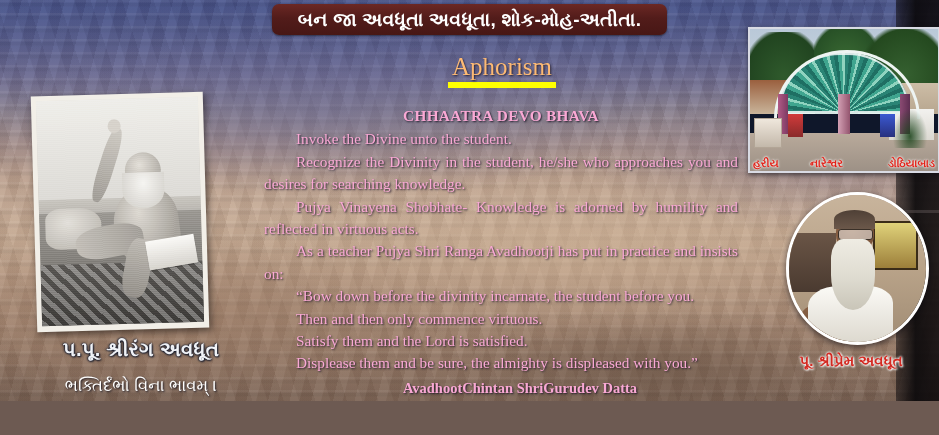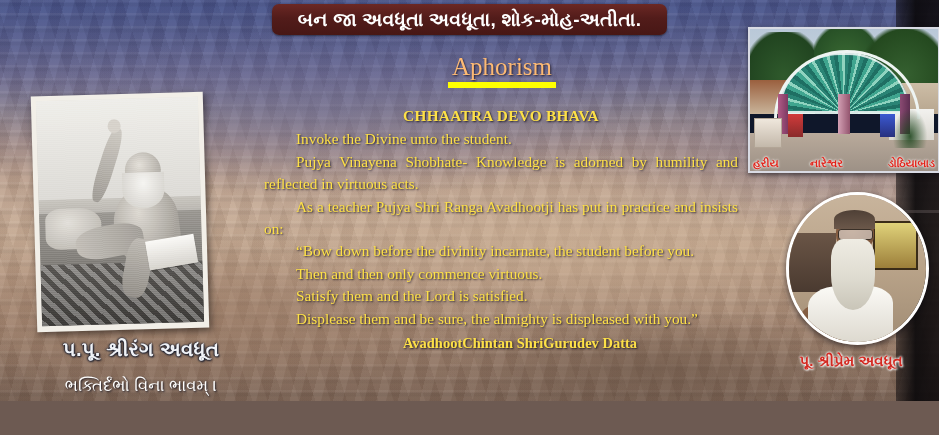--- a/index.html
+++ b/index.html
@@ -98,21 +98,21 @@
     text-shadow:1px 1px 2px rgba(25,20,40,.85);
     font-family:"Liberation Serif",serif;
   }
   .aphorism-underline{
     margin:2px auto 0;width:108px;height:6px;background:#ffff00;
   }
 
   
   .content{
     position:absolute;left:264px;top:105px;width:474px;
-    color:#fde047;font-size:15.3px;line-height:1.465;
+    color:#f9a8d4;font-size:15.3px;line-height:1.465;
     text-shadow:1px 1px 2px rgba(22,18,34,.9);
     font-family:"Liberation Serif",serif;
   }
   .content .title{
     text-align:center;font-weight:bold;letter-spacing:.3px;margin-bottom:1px;
   }
   .content p{margin:0;text-indent:32px;text-align:justify;}
   .signature{
     margin-top:3px;text-align:center;font-weight:bold;font-size:14.5px;
     padding-left:38px;
@@ -304,20 +304,21 @@
   </div>
 
   <div class="aphorism-wrap">
     <div class="aphorism">Aphorism</div>
     <div class="aphorism-underline"></div>
   </div>
 
   <div class="content">
     <div class="title">CHHAATRA DEVO BHAVA</div>
     <p>Invoke the Divine unto the student.</p>
+    <p>Recognize the Divinity in the student, he/she who approaches you and desires for searching knowledge.</p>
     <p>Pujya Vinayena Shobhate- Knowledge is adorned by humility and reflected in virtuous acts.</p>
     <p>As a teacher Pujya Shri Ranga Avadhootji has put in practice and insists on:</p>
     <p>“Bow down before the divinity incarnate, the student before you.</p>
     <p>Then and then only commence virtuous.</p>
     <p>Satisfy them and the Lord is satisfied.</p>
     <p>Displease them and be sure, the almighty is displeased with you.”</p>
     <div class="signature">AvadhootChintan ShriGurudev Datta</div>
   </div>
 
   <div class="left-photo">

